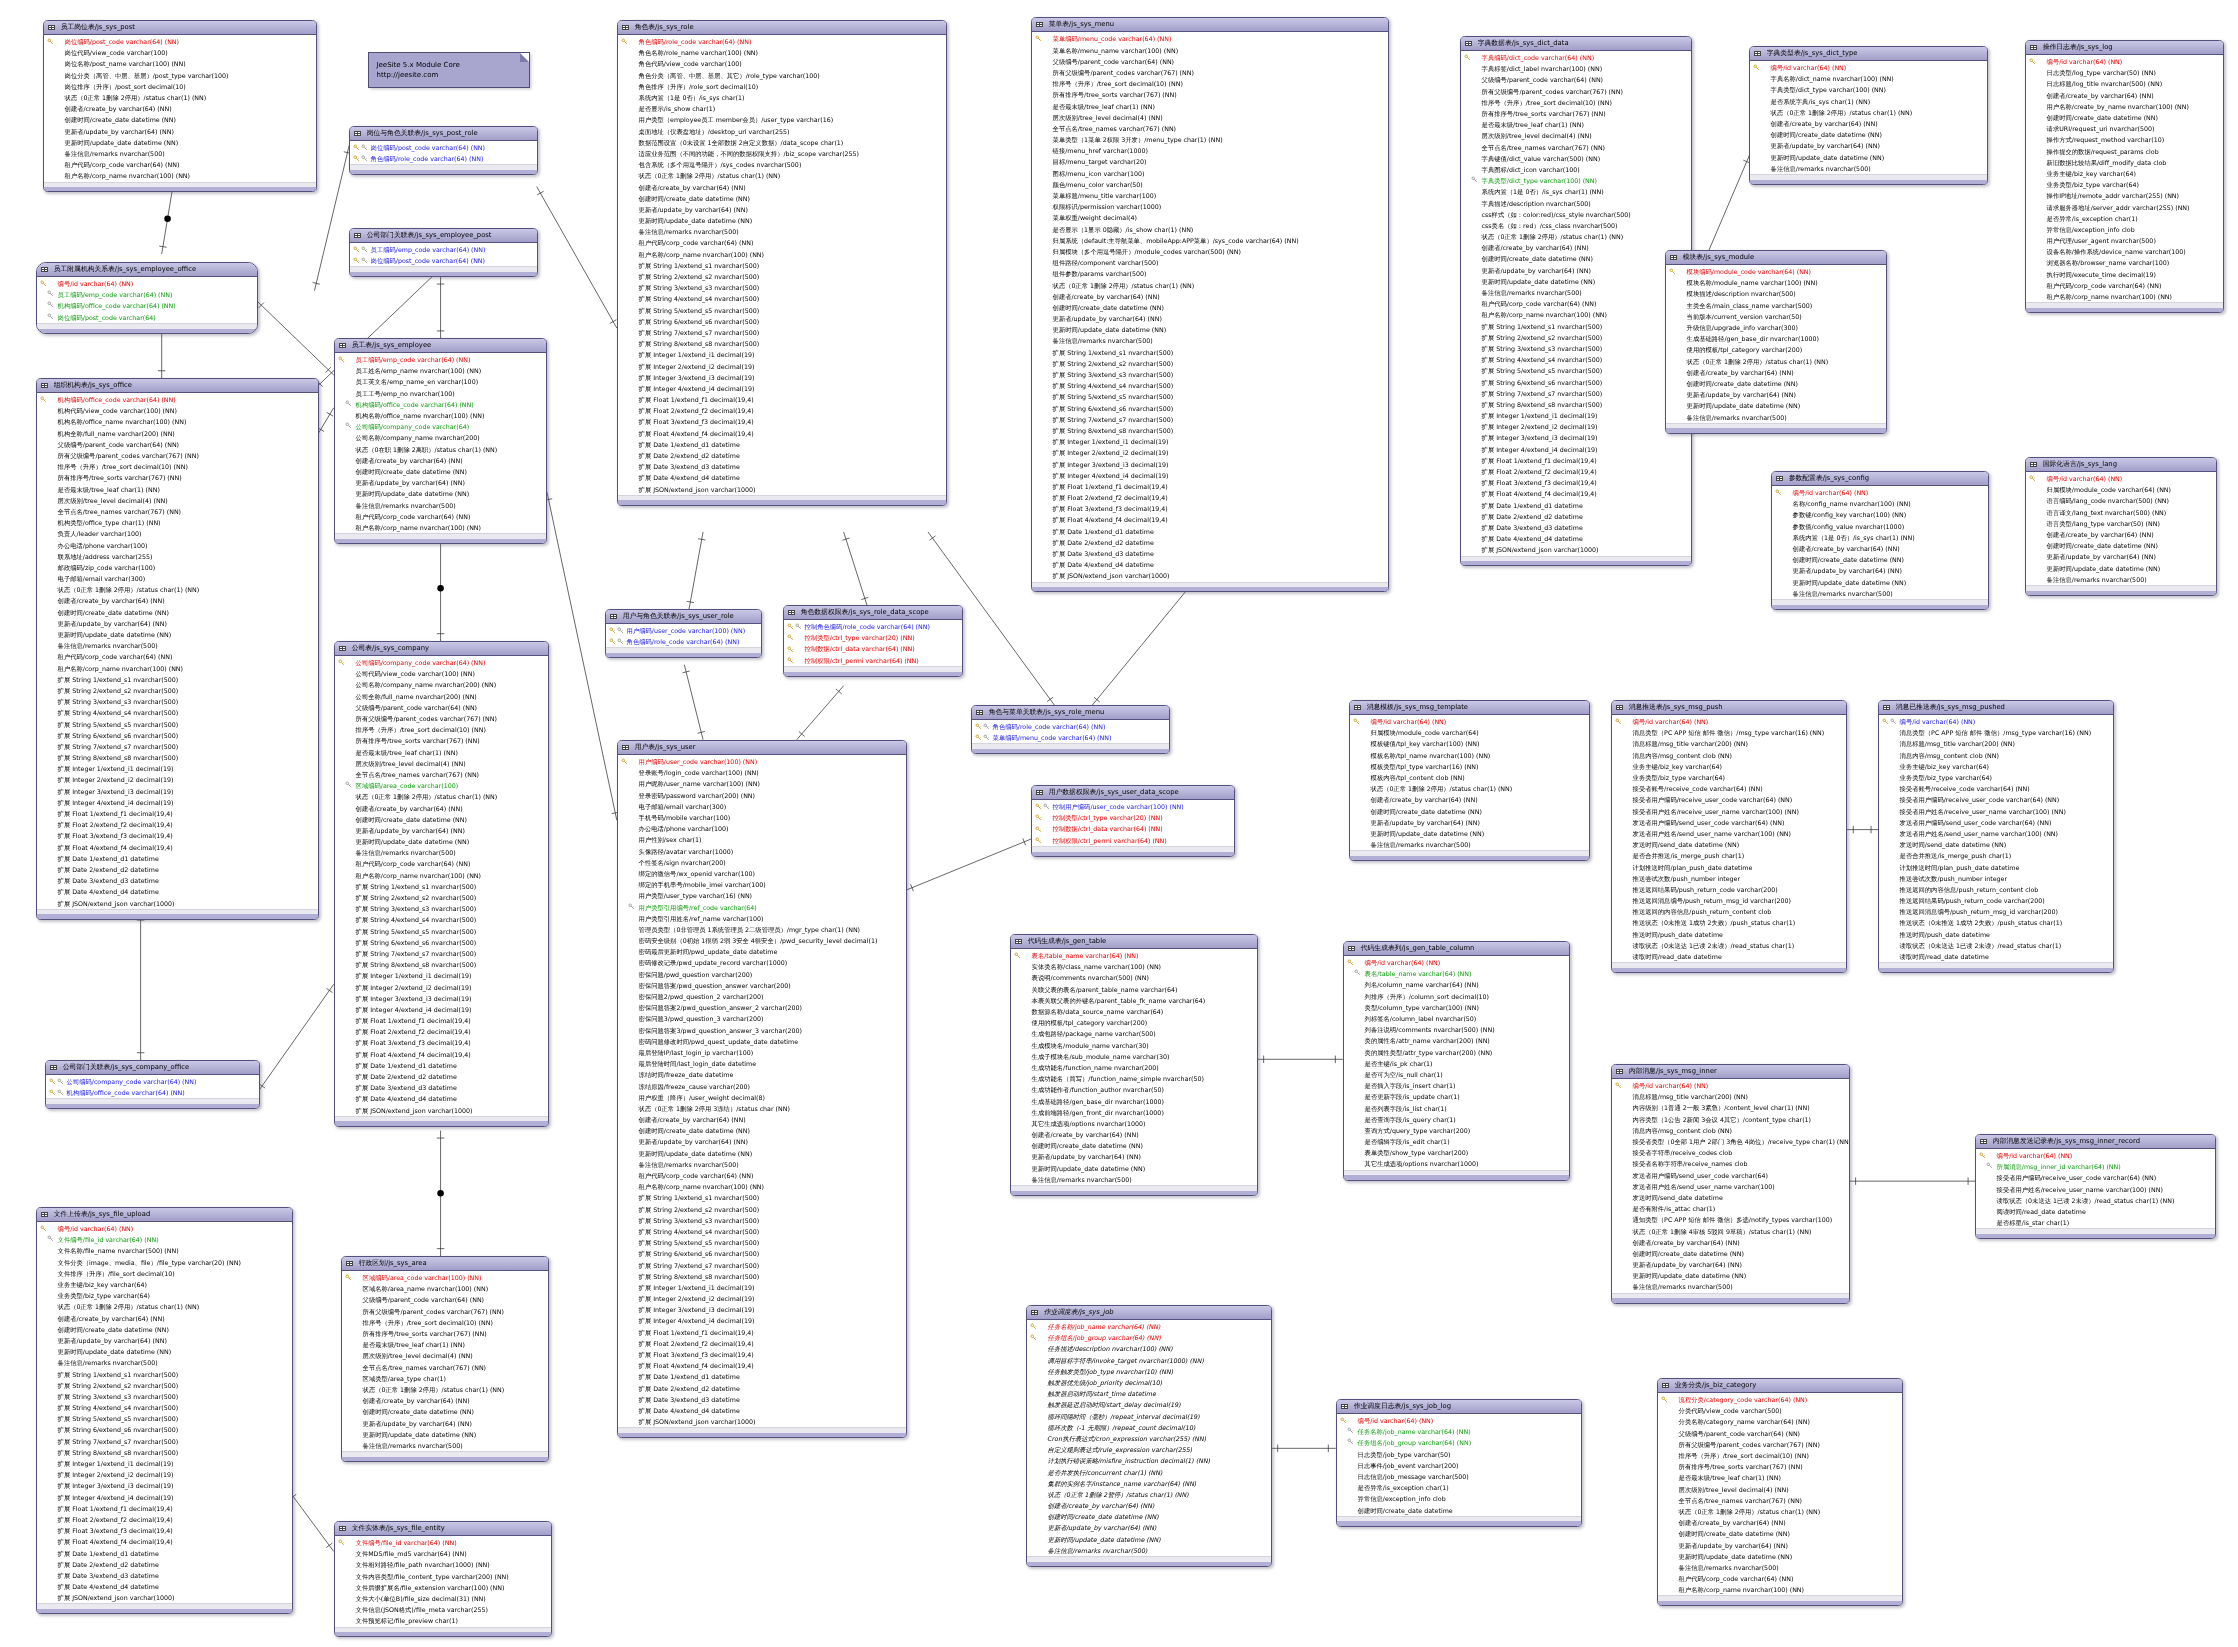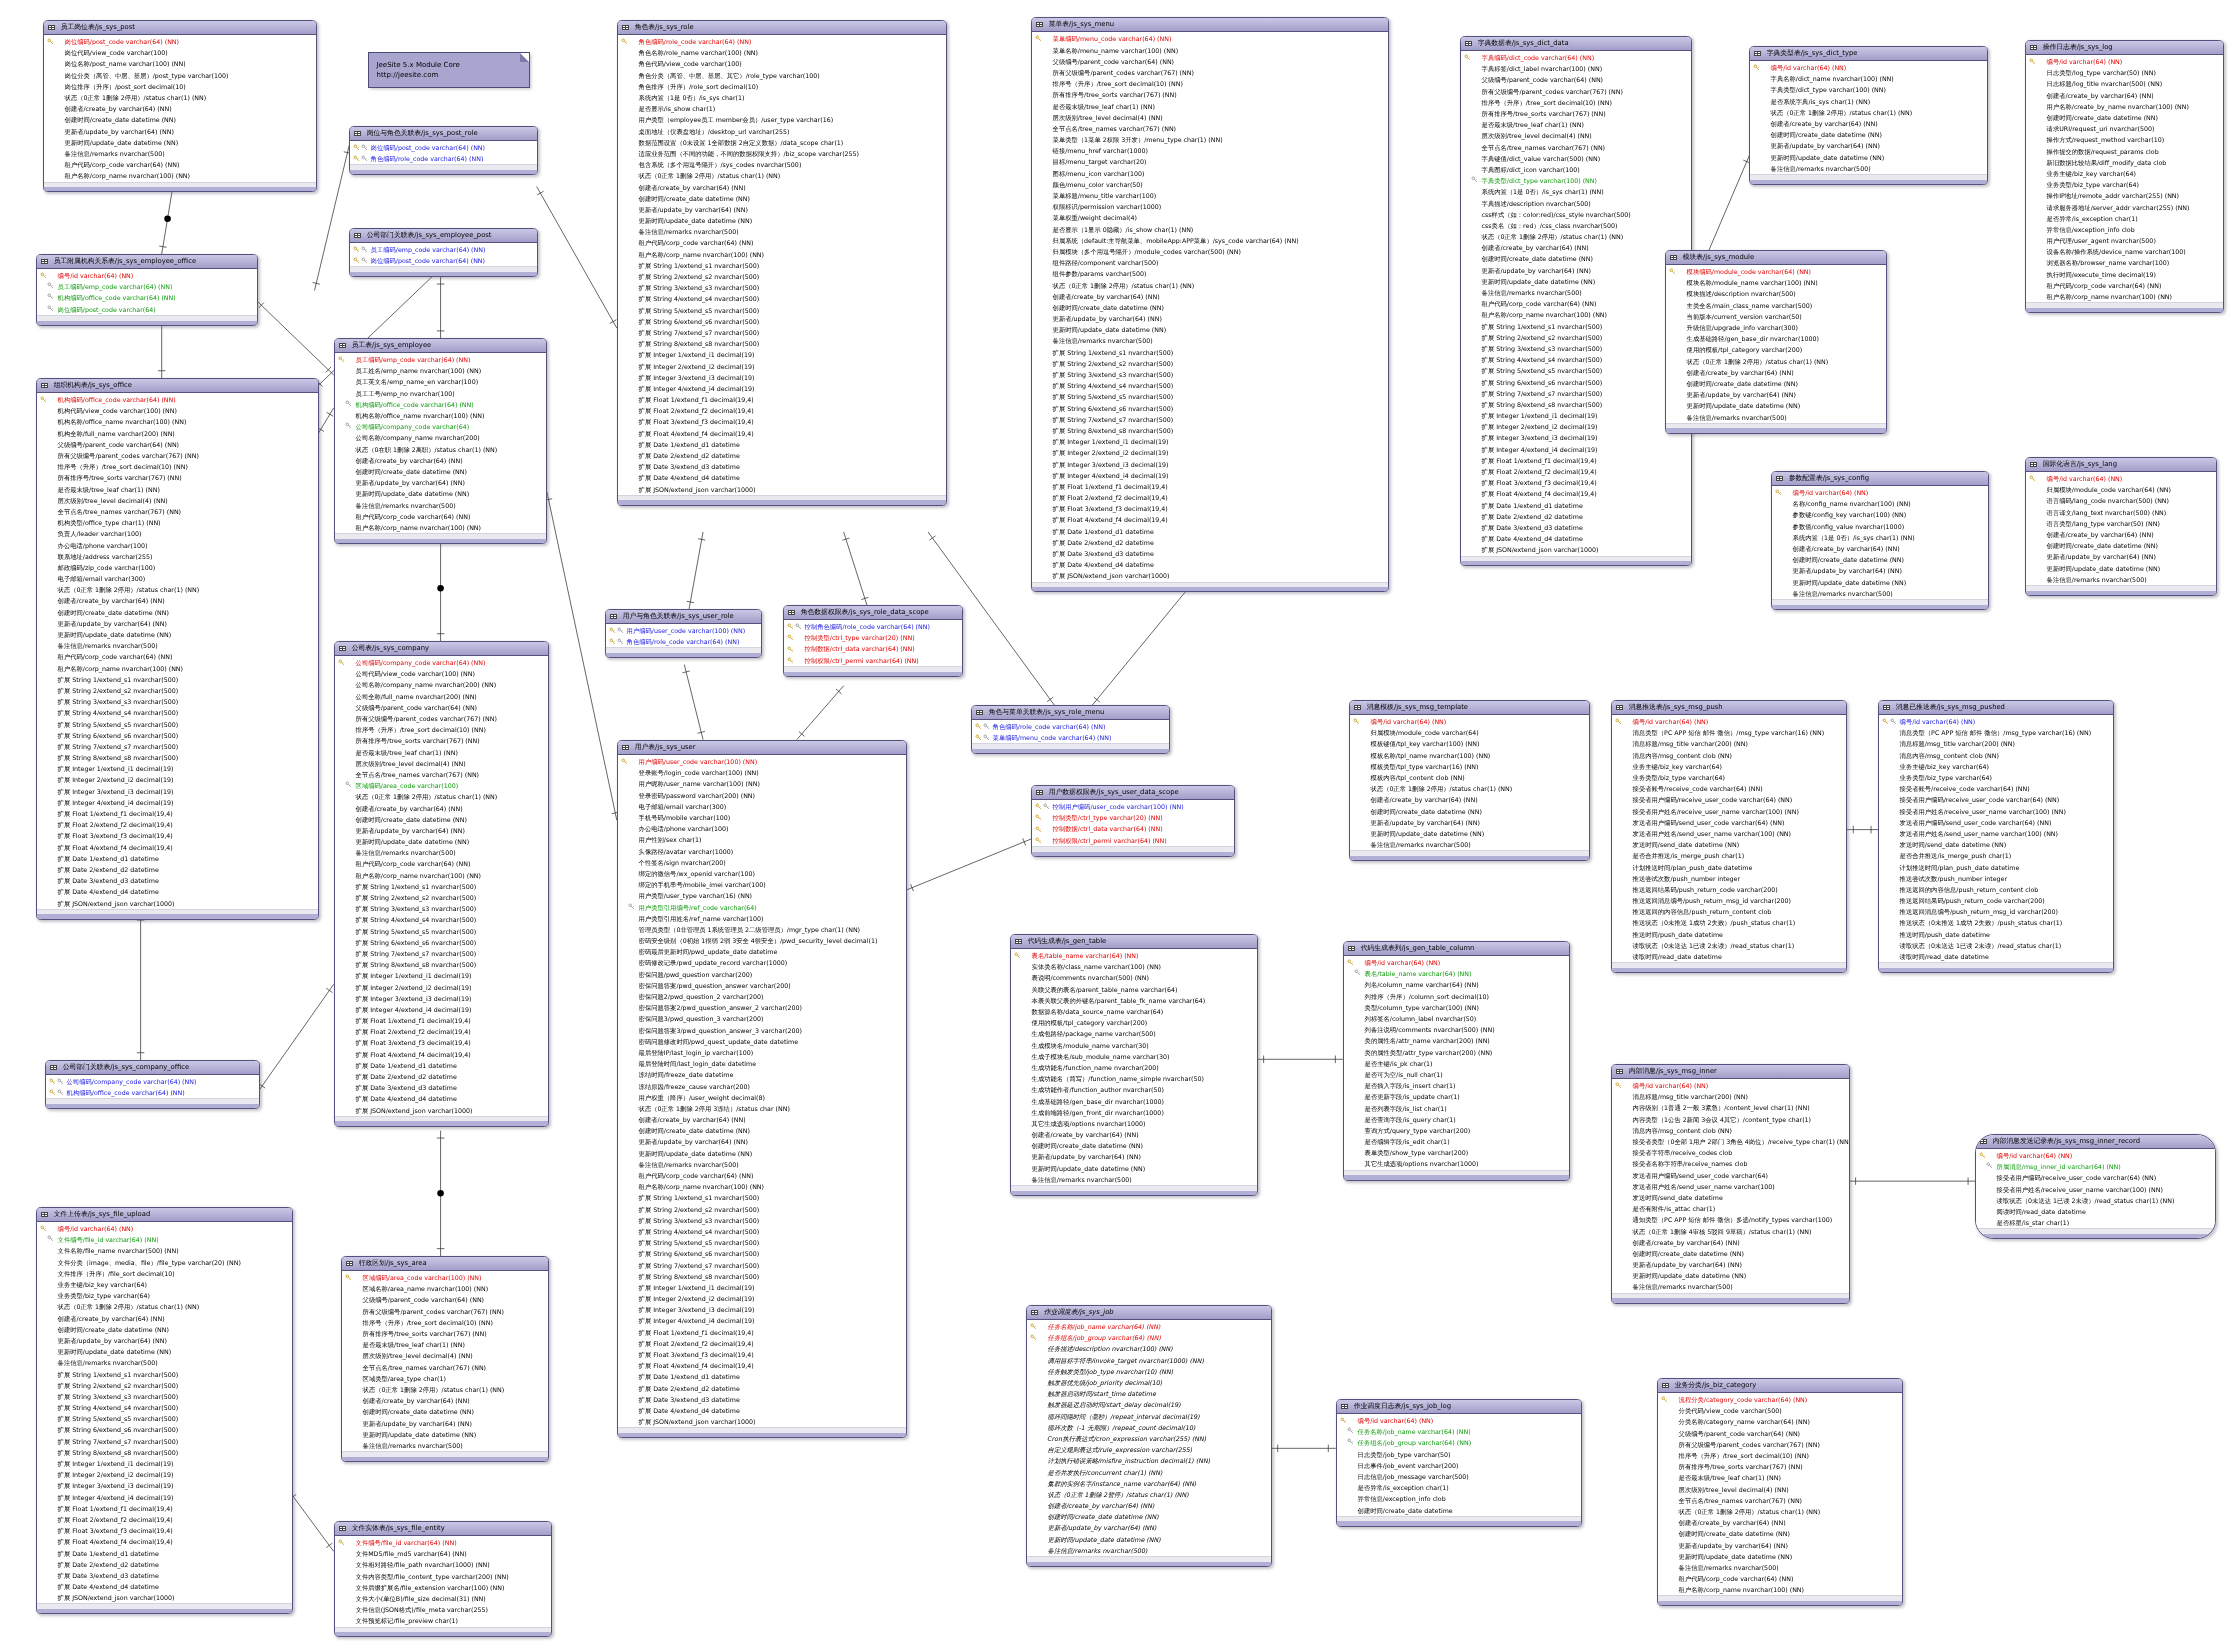--- a/index.html
+++ b/index.html
@@ -316,21 +316,21 @@
               <line x1="6.9" y1="6.9" x2="12.6" y2="12.6" stroke="#9a9a9a" stroke-width="1.9"></line>
               <line x1="9.6" y1="9.6" x2="11.5" y2="7.7" stroke="#9a9a9a" stroke-width="1.9"></line>
             </svg>
           </span>
           <span class="ftxt">岗位编码/post_code varchar(64) (NN)</span>
         </div>
       </div>
       <div class="tfoot1"></div>
       <div class="tfoot2"></div>
     </div>
-    <div class="tbl" style="left: 36px; top: 254px; width: 220px;">
+    <div class="tbl" style="left: 36px; top: 262px; width: 220px; border-radius: 10px;">
       <div class="thead">
         <span class="ticon"></span>
         <span>员工附属机构关系表/js_sys_employee_office</span>
       </div>
       <div class="tbody">
         <div class="row pk">
           <span class="gut">
             <svg class="k" viewBox="0 0 15 15">
               <circle cx="4.8" cy="4.8" r="2.7" fill="none" stroke="#c9a227" stroke-width="1.9"></circle>
               <line x1="6.9" y1="6.9" x2="12.6" y2="12.6" stroke="#c9a227" stroke-width="1.9"></line>
@@ -3297,21 +3297,21 @@
           <span class="ftxt">更新时间/update_date datetime (NN)</span>
         </div>
         <div class="row">
           <span class="gut"></span>
           <span class="ftxt">备注信息/remarks nvarchar(500)</span>
         </div>
       </div>
       <div class="tfoot1"></div>
       <div class="tfoot2"></div>
     </div>
-    <div class="tbl" style="left: 1975px; top: 1134px; width: 239px; border-radius: 19px;">
+    <div class="tbl" style="left: 1975px; top: 1134px; width: 239px;">
       <div class="thead">
         <span class="ticon"></span>
         <span>内部消息发送记录表/js_sys_msg_inner_record</span>
       </div>
       <div class="tbody">
         <div class="row pk">
           <span class="gut">
             <svg class="k" viewBox="0 0 15 15">
               <circle cx="4.8" cy="4.8" r="2.7" fill="none" stroke="#c9a227" stroke-width="1.9"></circle>
               <line x1="6.9" y1="6.9" x2="12.6" y2="12.6" stroke="#c9a227" stroke-width="1.9"></line>

